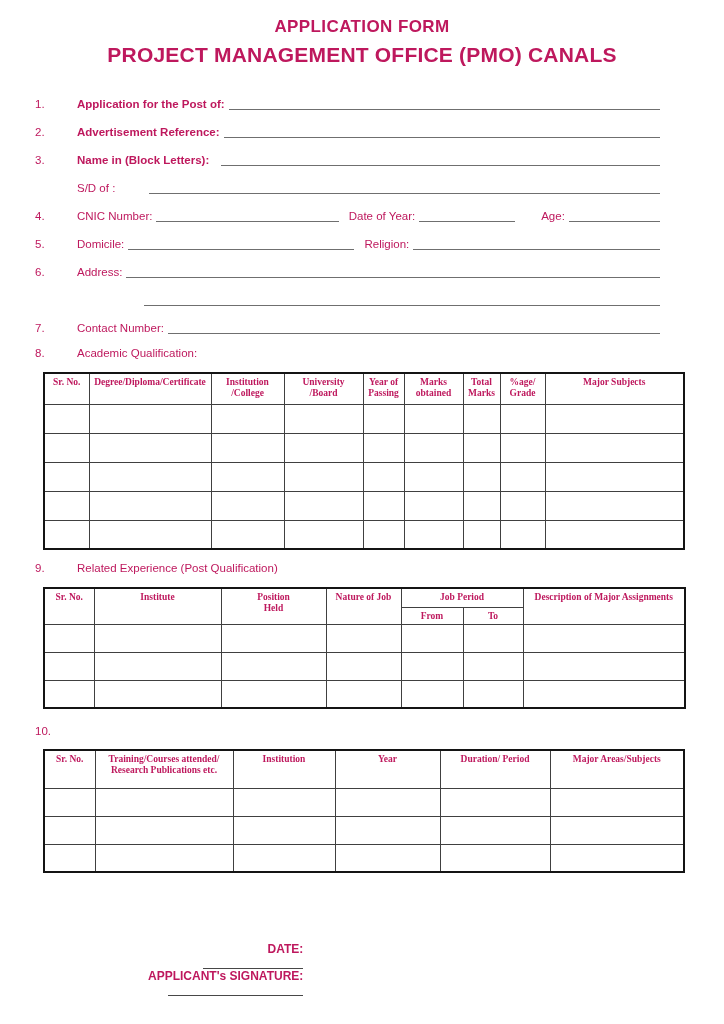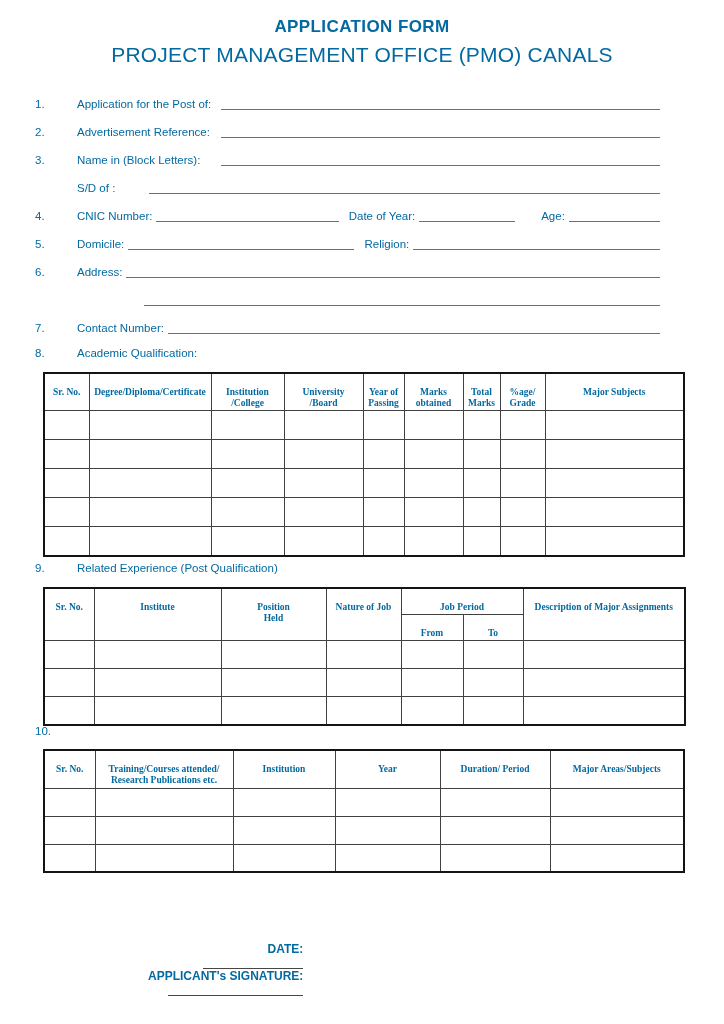--- a/index.html
+++ b/index.html
@@ -3,51 +3,51 @@
 <meta charset="utf-8">
 <style>
   * { box-sizing: border-box; }
   html,body { margin:0; padding:0; }
   .page {
     position: relative;
     width: 724px;
     height: 1024px;
     background: #ffffff;
     font-family: "Liberation Sans", sans-serif;
-    color: #0369a1;
+    color: #be185d;
     overflow: hidden;
   }
   .title1 {
     position: absolute; top: 17px; left: 0; right: 0;
     text-align: center; font-weight: bold; font-size: 17px; letter-spacing: .4px;
   }
   .title2 {
     position: absolute; top: 43px; left: 0; right: 0;
-    text-align: center; font-weight: normal; font-size: 21px; letter-spacing: .2px;
+    text-align: center; font-weight: bold; font-size: 21px; letter-spacing: .2px;
   }
   .items { position: absolute; top: 95px; left: 35px; right: 64px; }
   .frow { display: flex; align-items: flex-end; height: 15px; margin-bottom: 13px; font-size: 11.5px; }
   .srow { position: absolute; left: 35px; right: 40px; display: flex; font-size: 11.5px; }
   .num { flex: 0 0 42px; }
   .lbl { white-space: nowrap; }
-  .lblw { min-width: 140px; }
+  .lblw { min-width: 140px; font-weight: bold; }
   .lbls { min-width: 68px; }
   .sp63 { flex: 0 0 63px; }
   .ln { flex: 1 1 auto; align-self: stretch; border-bottom: 1px solid #6f6f6f; margin-left: 4px; }
   .f19 { flex-grow: 1.9; } .f10 { flex-grow: 1.0; } .f095 { flex-grow: 0.95; }
   .f22 { flex-grow: 2.2; } .f24 { flex-grow: 2.4; }
   .ml10 { margin-left: 10px; } .ml26 { margin-left: 26px; }
   .sec8 { top: 347px; } .sec9 { top: 562px; } .sec10 { top: 725px; }
 
   .tbl { position: absolute; left: 43px; border-collapse: collapse; table-layout: fixed; border: 2px solid #141414; }
   .tbl th, .tbl td { border: 1px solid #404040; padding: 1px 3px; }
   .tbl th {
     font-family: "Liberation Serif", serif; font-weight: bold;
     font-size: 9.5px; line-height: 11px; text-align: center;
-    vertical-align: top; white-space: pre-line; padding-top: 13px;
+    vertical-align: top; white-space: pre-line; padding-top: 3px;
   }
   .t1 { top: 372px; width: 640px; }
   .t1 thead tr { height: 31px; }
   .t1 tbody tr { height: 29px; }
   .t2 { top: 587px; width: 641px; }
   .t2 .r1 { height: 19px; }
   .t2 .r2 { height: 17px; }
   .t2 tbody tr { height: 28px; }
   .t3 { top: 749px; width: 640px; }
   .t3 thead tr { height: 38px; }

